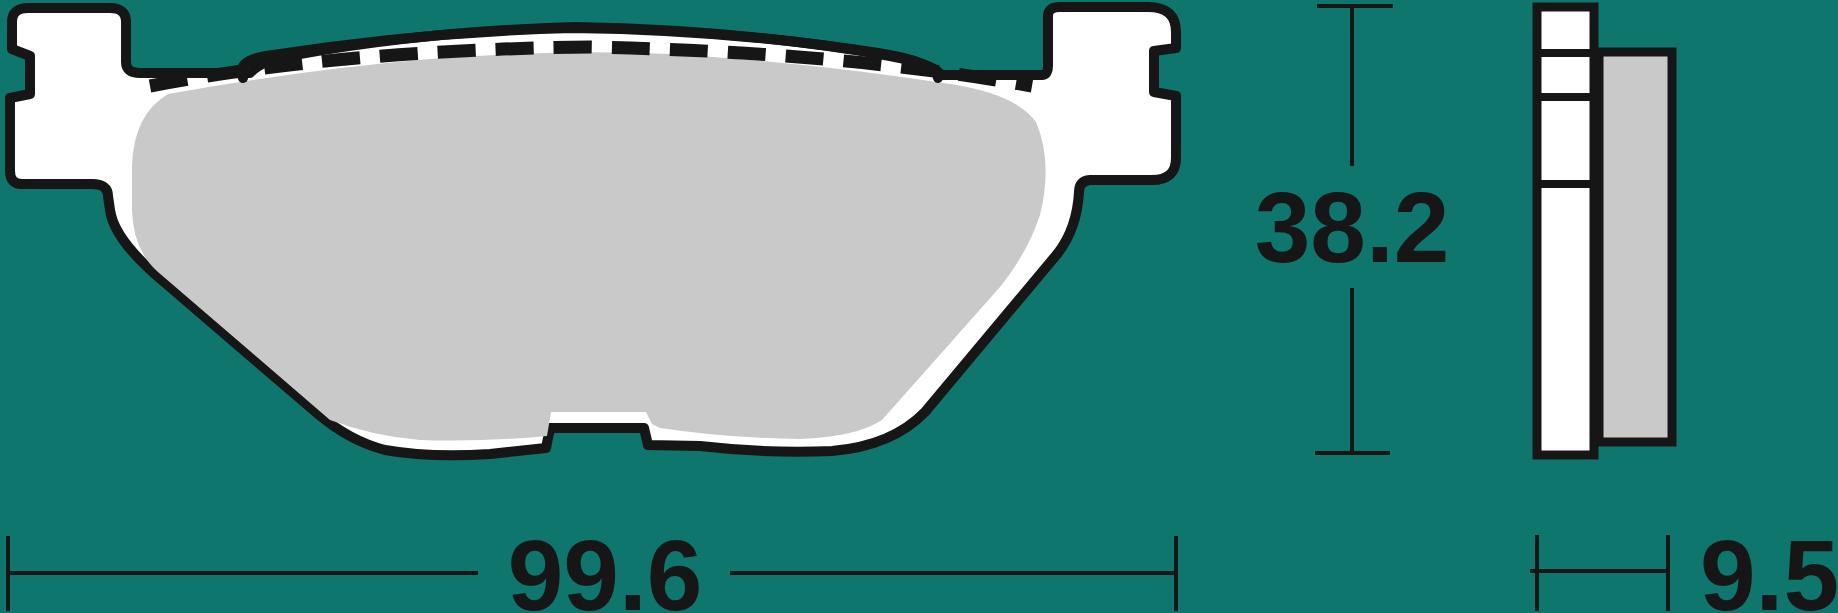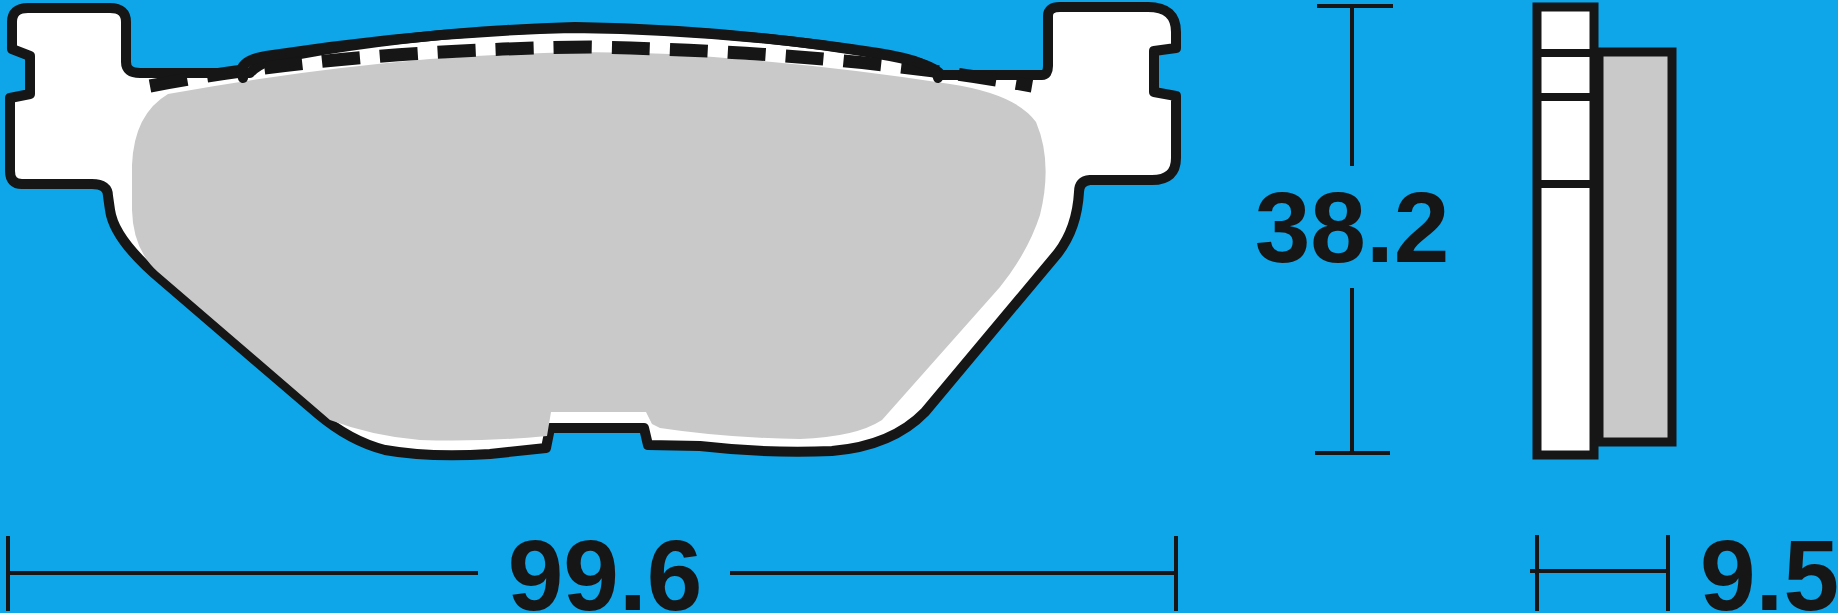--- a/index.html
+++ b/index.html
@@ -1,19 +1,19 @@
 <!DOCTYPE html>
 <html><head>
 <meta charset="utf-8">
 <style>
   html,body{margin:0;padding:0;background:#ffffff;}
   .stage{
     position:relative;
     width:1838px;height:613px;
-    background:#0ea5e9;
+    background:#0f766e;
     font-family:"Liberation Sans", sans-serif;
     overflow:hidden;
   }
   svg{display:block;}
   .plate{fill:#ffffff;stroke-width:10;stroke-linejoin:round;}
   .friction{stroke:none;}
   .hidden-edge{fill:none;stroke-width:13;stroke-dasharray:38 20;stroke-linecap:butt;}
   .spring-arc{fill:none;stroke-width:10;stroke-linecap:round;}
   .sv-plate{fill:#ffffff;stroke-width:9;}
   .sv-division{stroke-width:8;stroke-linecap:butt;}

